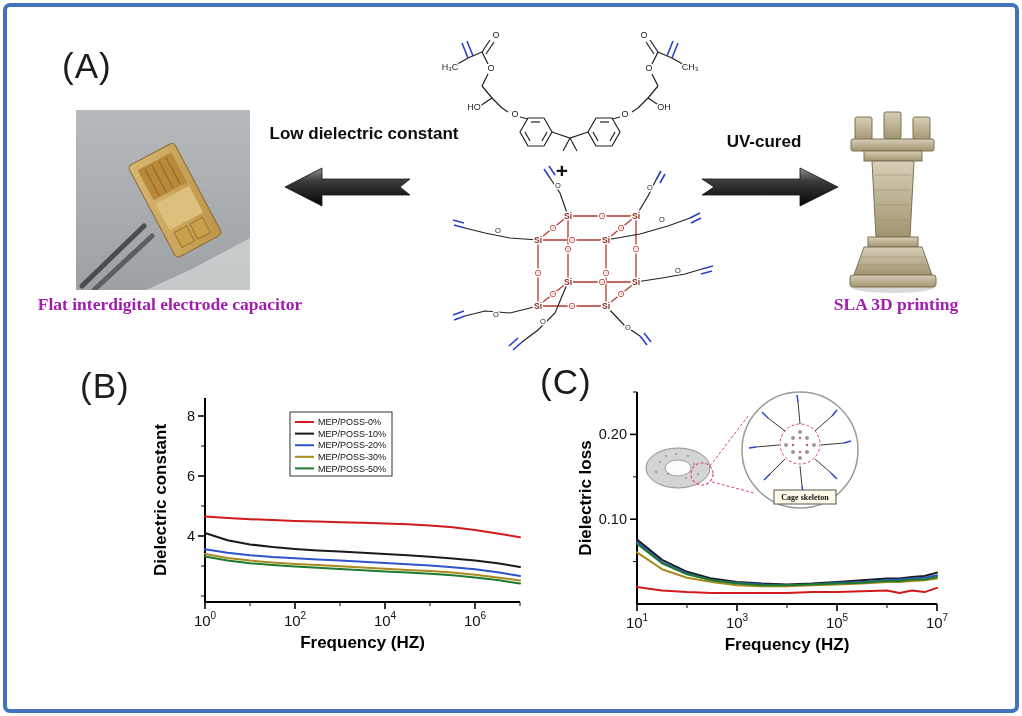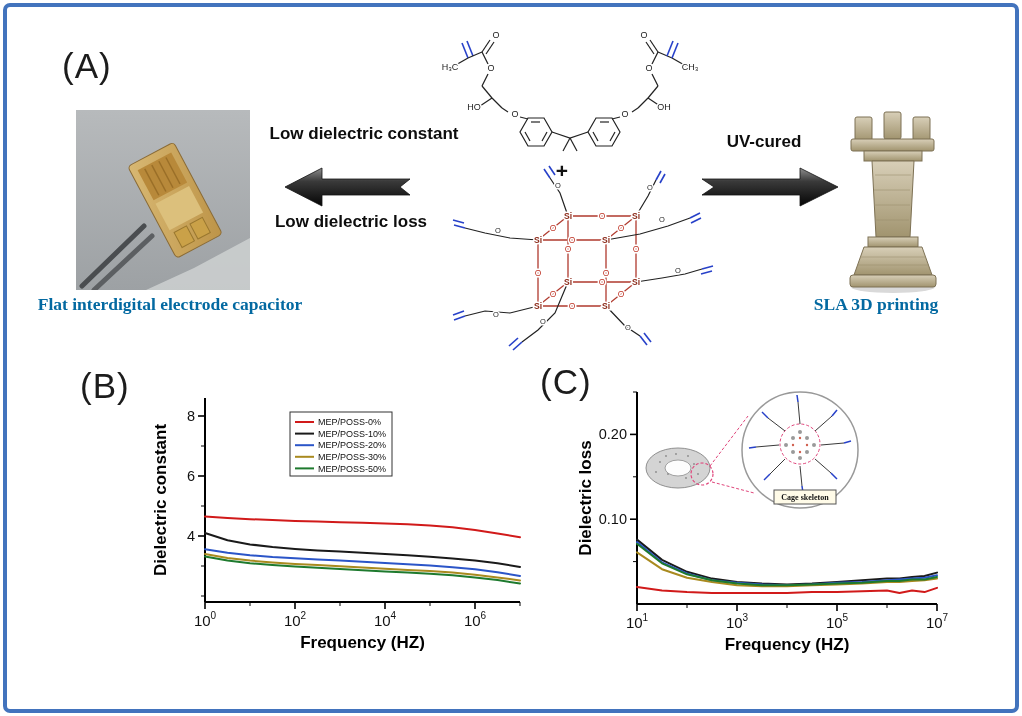--- a/index.html
+++ b/index.html
@@ -4,21 +4,21 @@
 <style>
   html,body{margin:0;padding:0;background:#fff;}
   .canvas{position:relative;width:1022px;height:716px;background:#ffffff;
           font-family:"Liberation Sans",sans-serif;overflow:hidden;}
   .frame{position:absolute;left:3px;top:3px;right:3px;bottom:3px;
          border:4px solid #4273bd;border-radius:7px;pointer-events:none;}
   .abs{position:absolute;}
   .panel-label{position:absolute;font-size:35px;font-weight:400;color:#1c1c1c;letter-spacing:1px;}
   .arrow-label{position:absolute;font-weight:bold;font-size:17px;color:#0d0d0d;text-align:center;}
   .caption{position:absolute;font-family:"Liberation Serif",serif;font-weight:bold;
-           font-size:17.5px;color:#0369a1;text-align:center;}
+           font-size:17.5px;color:#a21caf;text-align:center;}
   svg text.tick{font-family:"Liberation Sans",sans-serif;font-size:15px;fill:#111;}
   svg text.tick-sm{font-family:"Liberation Sans",sans-serif;font-size:14.5px;fill:#111;}
   svg text.axis-title{font-family:"Liberation Sans",sans-serif;font-size:17px;font-weight:bold;fill:#000;}
   svg text.legend-text{font-family:"Liberation Sans",sans-serif;font-size:9px;fill:#111;}
   .chem-line{stroke:#222;stroke-width:1.2;fill:none;}
   .cage-line{stroke:#b03a2e;stroke-width:1.3;fill:none;}
   .vinyl{stroke:#2741c9;stroke-width:1.6;fill:none;}
   .atom{font-family:"Liberation Sans",sans-serif;font-size:9px;fill:#222;
         text-anchor:middle;paint-order:stroke;stroke:#fff;stroke-width:3px;}
   .atom.small{font-size:7.5px;}
@@ -80,21 +80,20 @@
         <path d="M18,180 L76,126" stroke="#5c5f62" stroke-width="5" fill="none" stroke-linecap="round"></path>
       </g>
     </svg>
   </div>
   <div class="caption" style="left:28px;top:294px;width:284px;">Flat interdigital electrode capacitor</div>
 
   <div class="arrow-label" style="left:260px;top:124px;width:208px;text-align:center;">Low dielectric constant</div>
   <svg class="abs" style="left:278px;top:160px;" width="140" height="54">
     <polygon points="7,27 44,8 44,19 132,19 122,27 132,35 44,35 44,46" fill="url(#arrowGrad)" stroke="#111" stroke-width="0.8"></polygon>
   </svg>
-  <div class="arrow-label" style="left:262px;top:212px;width:178px;">Low dielectric loss</div>
 
   <div class="arrow-label" style="left:712px;top:132px;width:104px;text-align:center;">UV-cured</div>
   <svg class="abs" style="left:698px;top:160px;" width="145" height="54">
     <polygon points="140,27 102,8 102,19 4,19 16,27 4,35 102,35 102,46" fill="url(#arrowGrad)" stroke="#111" stroke-width="0.8"></polygon>
   </svg>
 
   <svg class="abs" style="left:410px;top:28px;" width="320" height="340" viewBox="0 0 320 340">
 
     <g>
 
@@ -238,21 +237,21 @@
       <g stroke="#9a8d6d" stroke-width="0.8" opacity="0.7">
         <line x1="35" y1="70" x2="71" y2="70"></line>
           <line x1="34" y1="85" x2="70" y2="85"></line>
         <line x1="34" y1="100" x2="70" y2="100"></line>
           <line x1="35" y1="115" x2="69" y2="115"></line>
         <line x1="20" y1="152" x2="86" y2="152"></line>
           <line x1="17" y1="160" x2="89" y2="160"></line>
       </g>
     </svg>
   </div>
-  <div class="caption" style="left:796px;top:294px;width:160px;text-align:center;">SLA 3D printing</div>
+  <div class="caption" style="left:816px;top:294px;width:160px;text-align:center;">SLA 3D printing</div>
 
   <svg class="abs" style="left:150px;top:388px;" width="395" height="285">
       <line x1="55" y1="10" x2="55" y2="214" stroke="#000" stroke-width="2"></line>
       <line x1="55" y1="214" x2="370" y2="214" stroke="#000" stroke-width="2"></line>
       <line x1="55" y1="214" x2="55" y2="221" stroke="#000" stroke-width="1.6"></line>
       <text x="55" y="238" text-anchor="middle" class="tick">10<tspan dy="-7" font-size="10">0</tspan></text>
       <line x1="100" y1="214" x2="100" y2="218" stroke="#000" stroke-width="1"></line>
       <line x1="145" y1="214" x2="145" y2="221" stroke="#000" stroke-width="1.6"></line>
       <text x="145" y="238" text-anchor="middle" class="tick">10<tspan dy="-7" font-size="10">2</tspan></text>
       <line x1="190" y1="214" x2="190" y2="218" stroke="#000" stroke-width="1"></line>

